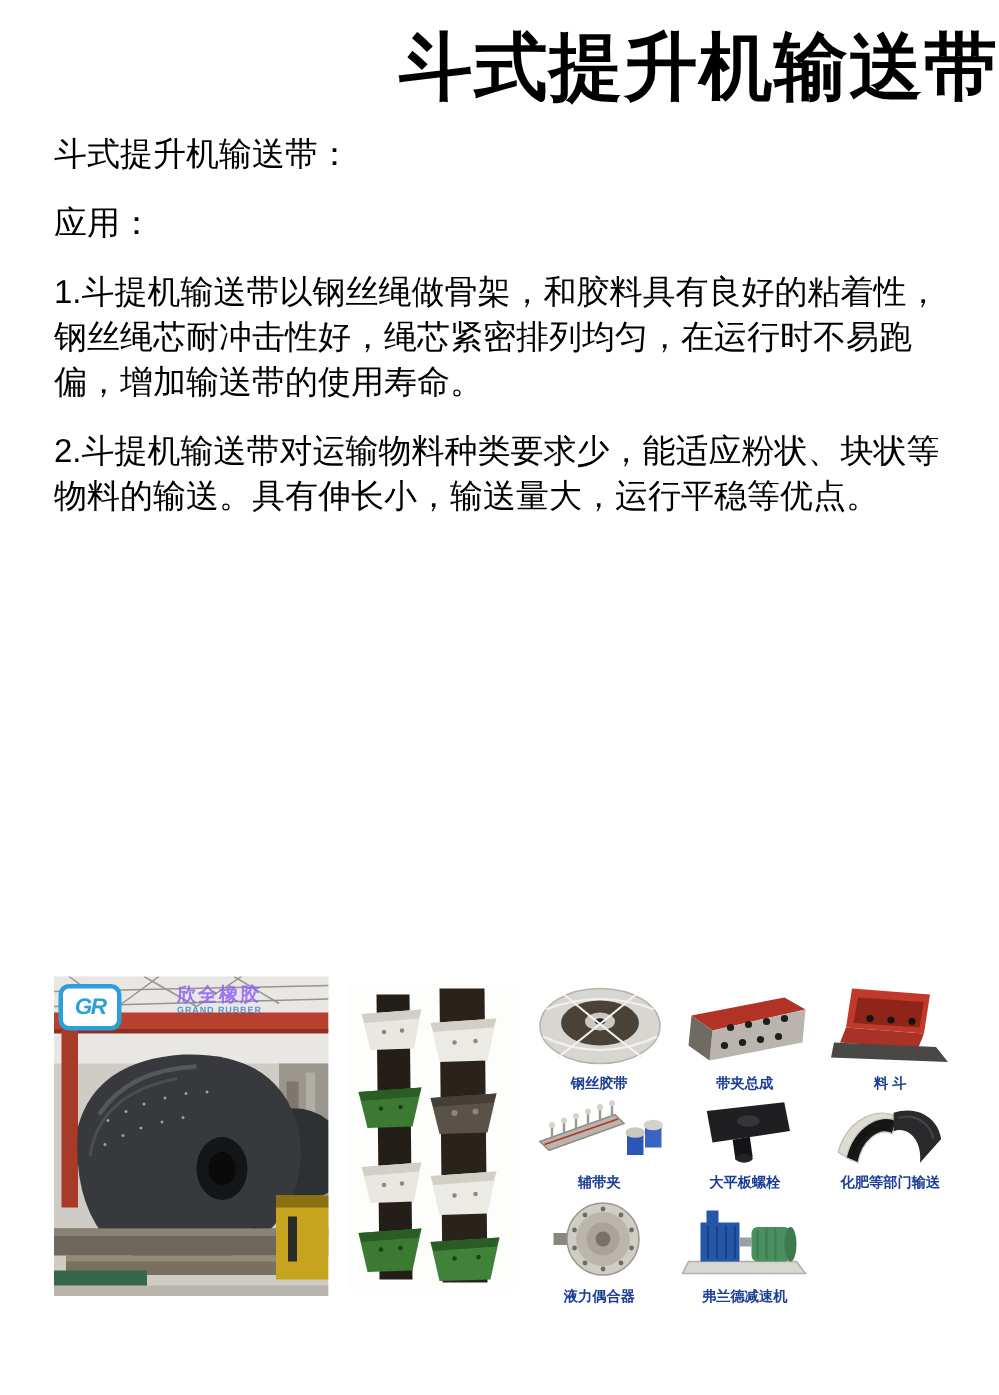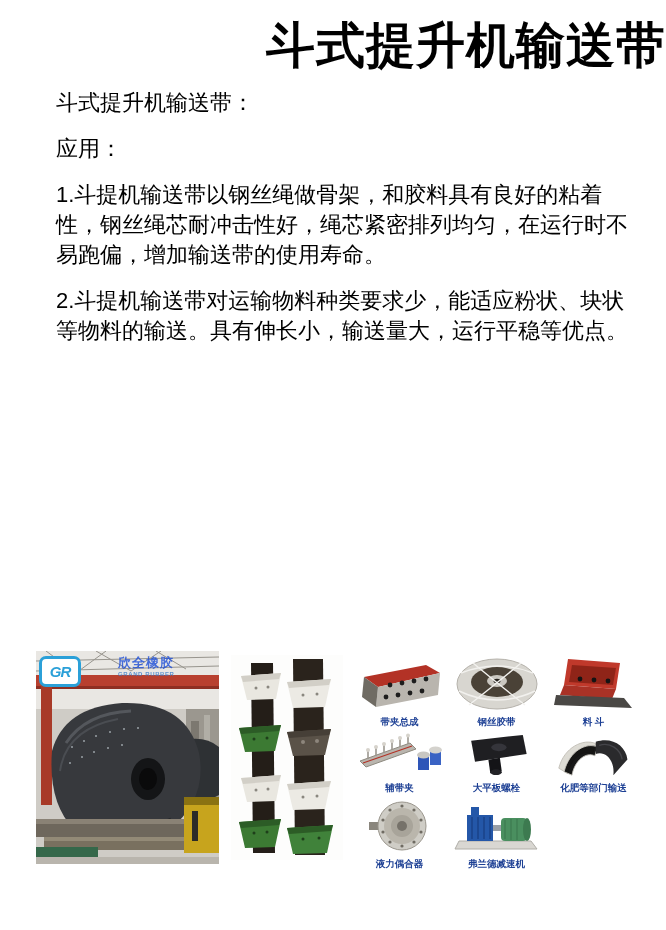--- a/index.html
+++ b/index.html
@@ -5,37 +5,37 @@
   html,body{margin:0;padding:0;}
   body{
     width:666px;height:930px;background:#ffffff;overflow:hidden;
     font-family:"Liberation Sans", sans-serif;color:#000;
     position:relative;
   }
   h1.title{
     margin:14px 0 0 0;text-align:right;
     font-size:49px;line-height:62px;font-weight:700;letter-spacing:1px;
   }
-  .content{padding:12px 30px 0 56px;}
+  .content{padding:12px 30px 0 36px;}
   .content p{margin:0 0 16px 0;font-size:22px;line-height:30px;max-width:598px;}
   
   .gallery{
     position:absolute;left:36px;top:651px;right:24px;height:225px;
     display:flex;align-items:flex-start;
   }
   .photo-factory{width:183px;height:213px;position:relative;flex:none;}
   .photo-factory svg{width:183px;height:213px;display:block;}
   .brand-logo{position:absolute;top:5px;left:3px;display:flex;align-items:flex-start;gap:34px;}
   .logo-mark{
     width:36px;height:25px;background:#ffffff;border:3px solid #2ba0d8;border-radius:7px;
     display:flex;align-items:center;justify-content:center;
     color:#2ba0d8;font-weight:700;font-style:italic;font-size:15px;letter-spacing:-1px;
   }
   .logo-text{margin-left:3px;line-height:1;}
-  .logo-cn{color:#1d4ed8;font-size:13px;font-weight:700;opacity:.8;letter-spacing:1px;}
+  .logo-cn{color:#8b5cf6;font-size:13px;font-weight:700;opacity:.8;letter-spacing:1px;}
   .logo-en{color:#3a7cc9;font-size:6px;font-weight:700;opacity:.8;letter-spacing:.6px;margin-top:2px;}
   .photo-buckets{width:112px;height:205px;margin:4px 0 0 12px;flex:none;}
   .photo-buckets svg{width:112px;height:205px;display:block;}
   .product-grid{
     flex:1;margin-left:8px;display:grid;
     grid-template-columns:repeat(3,1fr);grid-template-rows:82px 66px 76px;
   }
   .cell{margin:0;display:flex;flex-direction:column;align-items:center;justify-content:flex-end;padding-bottom:4px;}
   .cell svg{display:block;margin-bottom:5px;}
   .cell figcaption{font-size:9.5px;font-weight:700;color:#1c3f94;white-space:nowrap;}
@@ -168,52 +168,52 @@
           <path d="M0,3 L46,0 L44,6 L2,9 Z" fill="#2c5c26"></path>
           <circle cx="16" cy="14" r="1.5" fill="#1e3f1a"></circle>
           <circle cx="32" cy="13" r="1.5" fill="#1e3f1a"></circle>
         </g>
     </svg>
   </div>
 
   <div class="product-grid">
 
     <figure class="cell">
+      <svg width="84" height="54" viewBox="0 0 84 54">
+        <ellipse cx="42" cy="27" rx="40" ry="25" fill="#d8d6d0" stroke="#b5b2ab"></ellipse>
+        <ellipse cx="42" cy="25" rx="26" ry="15" fill="#4a4237"></ellipse>
+        <ellipse cx="42" cy="24" rx="10" ry="6" fill="#cac7c0"></ellipse>
+        <ellipse cx="42" cy="24" rx="3.5" ry="2.2" fill="#26221c"></ellipse>
+        <g stroke="#f2f1ee" stroke-width="1.4" fill="none">
+          <path d="M6,16 Q42,2 78,16"></path>
+            <path d="M4,34 Q42,52 80,34"></path>
+          <path d="M18,6 Q42,26 70,48"></path>
+            <path d="M66,6 Q42,26 14,48"></path>
+        </g>
+      </svg>
+      <figcaption>钢丝胶带</figcaption>
+    </figure>
+
+    <figure class="cell">
       <svg width="88" height="50" viewBox="0 0 88 50">
         <polygon points="8,16 70,4 84,12 22,26" fill="#b33226"></polygon>
         <polygon points="22,26 84,12 82,34 20,46" fill="#b9b5ae"></polygon>
         <polygon points="8,16 22,26 20,46 6,36" fill="#6f6b63"></polygon>
         <g fill="#1d1d1d">
           <circle cx="34" cy="24" r="2.4"></circle>
             <circle cx="46" cy="22" r="2.4"></circle>
             <circle cx="58" cy="20" r="2.4"></circle>
             <circle cx="70" cy="18" r="2.4"></circle>
           <circle cx="30" cy="36" r="2.4"></circle>
             <circle cx="42" cy="34" r="2.4"></circle>
             <circle cx="54" cy="32" r="2.4"></circle>
             <circle cx="66" cy="30" r="2.4"></circle>
         </g>
       </svg>
       <figcaption>带夹总成</figcaption>
-    </figure>
-
-    <figure class="cell">
-      <svg width="84" height="54" viewBox="0 0 84 54">
-        <ellipse cx="42" cy="27" rx="40" ry="25" fill="#d8d6d0" stroke="#b5b2ab"></ellipse>
-        <ellipse cx="42" cy="25" rx="26" ry="15" fill="#4a4237"></ellipse>
-        <ellipse cx="42" cy="24" rx="10" ry="6" fill="#cac7c0"></ellipse>
-        <ellipse cx="42" cy="24" rx="3.5" ry="2.2" fill="#26221c"></ellipse>
-        <g stroke="#f2f1ee" stroke-width="1.4" fill="none">
-          <path d="M6,16 Q42,2 78,16"></path>
-            <path d="M4,34 Q42,52 80,34"></path>
-          <path d="M18,6 Q42,26 70,48"></path>
-            <path d="M66,6 Q42,26 14,48"></path>
-        </g>
-      </svg>
-      <figcaption>钢丝胶带</figcaption>
     </figure>
 
     <figure class="cell">
       <svg width="80" height="54" viewBox="0 0 80 54">
         <polygon points="14,2 66,6 62,32 10,28" fill="#c0392b"></polygon>
         <polygon points="18,8 62,11 59,28 15,25" fill="#8f2418"></polygon>
         <polygon points="10,28 62,32 58,42 6,38" fill="#a93226"></polygon>
         <polygon points="2,38 70,41 78,51 0,48" fill="#4a4845"></polygon>
         <g fill="#141414">
           <circle cx="26" cy="22" r="2.4"></circle>

